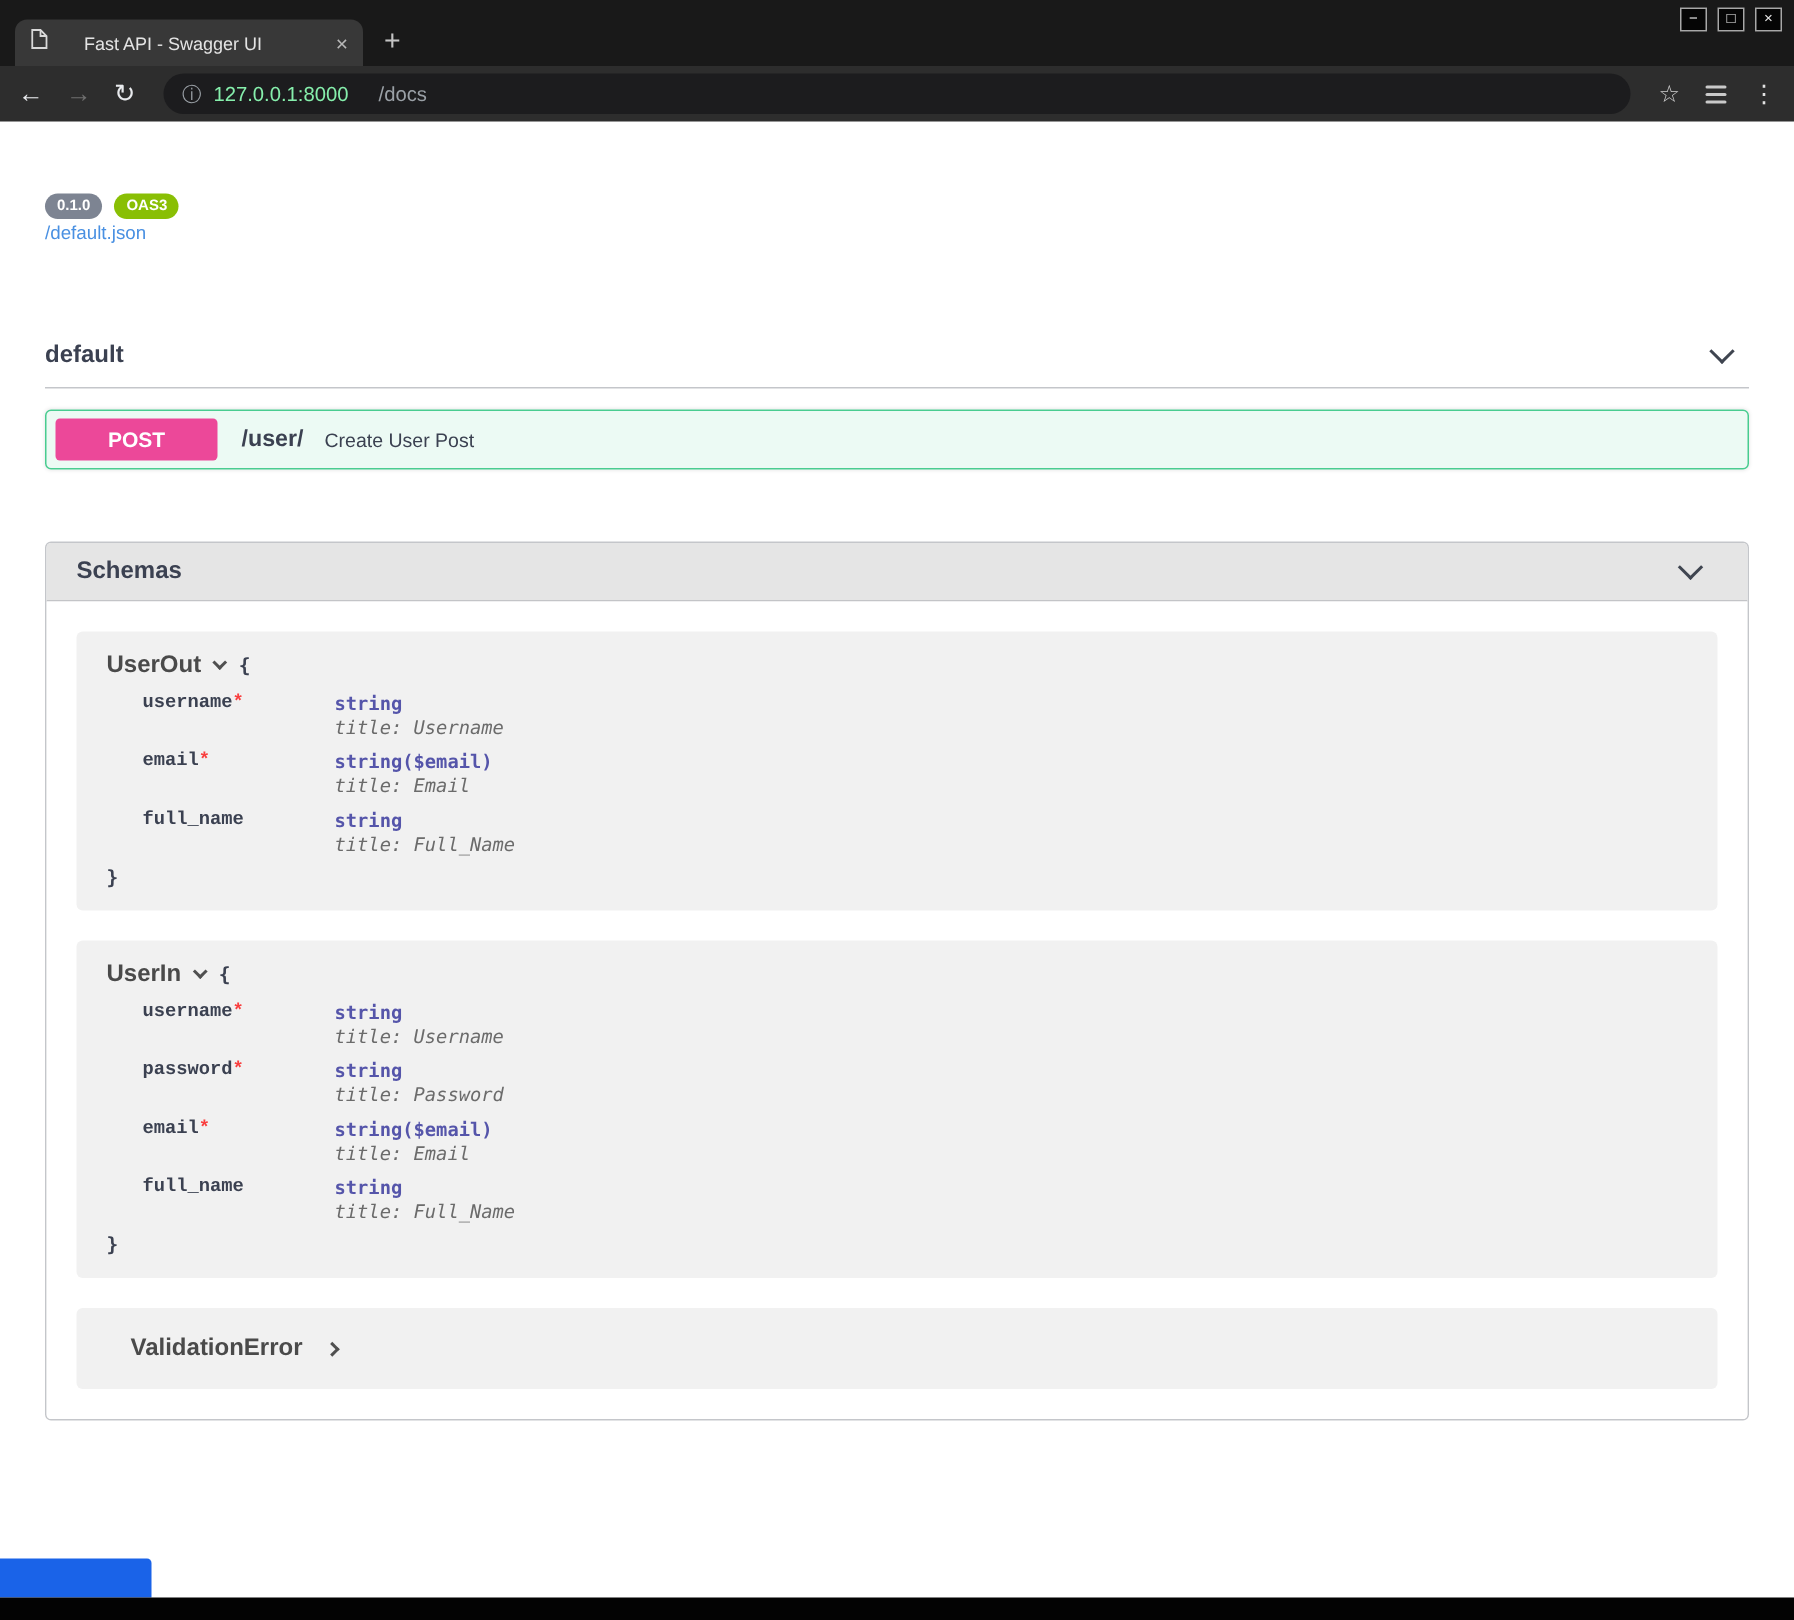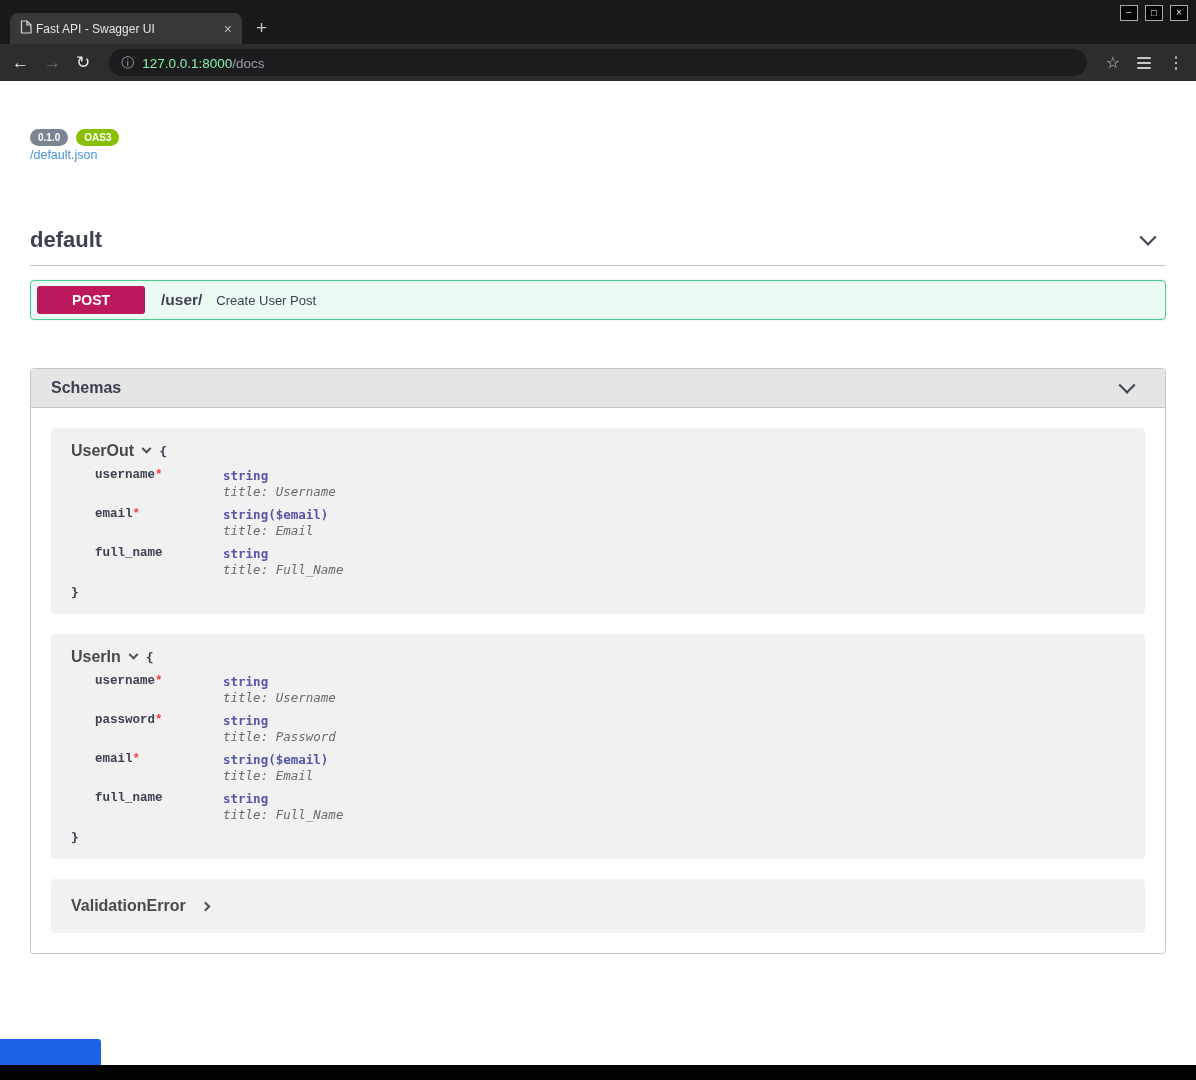--- a/index.html
+++ b/index.html
@@ -6,74 +6,74 @@
   html,body { margin:0; padding:0; }
   body {
     width:1196px; height:1080px; position:relative; overflow:hidden;
     background:#ffffff; font-family:"Liberation Sans", sans-serif;
   }
 
   
   .titlebar { height:44px; background:#191919; position:relative; display:flex; align-items:flex-end; }
   .tab {
     width:232px; height:31px; background:#383838; margin-left:10px;
-    border-radius:8px 8px 0 0; display:flex; align-items:center; padding:0 10px; gap:4px;
+    border-radius:8px 8px 0 0; display:flex; align-items:center; padding:0 10px; gap:24px;
     cursor:default;
   }
   .tab-title { color:#e4e4e4; font-size:12px; flex:1; white-space:nowrap; overflow:hidden; }
   .tab-close { color:#b8b8b8; font-size:14px; line-height:1; cursor:pointer; }
   .newtab { color:#c4c4c4; font-size:19px; margin:0 0 7px 14px; line-height:1; cursor:pointer; }
   .win-controls { position:absolute; top:5px; right:8px; display:flex; gap:7px; }
   .winbtn {
     width:18px; height:16px; border:1px solid #a8a8a8; background:#050505;
     color:#eaeaea; font-size:10px; line-height:14px; text-align:center; cursor:pointer;
   }
   .toolbar { height:37px; background:#2d2d2d; display:flex; align-items:center; padding:0 12px; gap:15px; }
   .nav-icon { color:#e8eaed; font-size:17px; line-height:1; cursor:pointer; }
   .nav-icon.disabled { color:#6f6f6f; }
   .urlbar {
     flex:1; height:27px; background:#1c1c1e; border-radius:14px;
     display:flex; align-items:center; padding:0 12px; gap:8px; margin:0 4px;
   }
   .url-info { color:#9aa0a6; font-size:13px; }
   .url-host { color:#86efac; font-size:13.5px; }
-  .url-path { color:#9aa0a6; font-size:13.5px; }
+  .url-path { color:#9aa0a6; font-size:13.5px;margin-left:20px; }
   .star-icon { color:#cfcfcf; font-size:16px; cursor:pointer; }
   .lines-icon { display:flex; flex-direction:column; gap:3px; cursor:pointer; padding:2px; }
   .lines-icon i { display:block; width:14px; height:2px; background:#c9c9c9; border-radius:1px; }
   .menu-dots { color:#e2e2e2; font-size:16px; cursor:pointer; }
 
   
   .page { padding:0 30px; color:#3b4151; }
   .info { margin-top:42px; }
   .api-title { font-size:36px; font-weight:bold; color:#3b4151; display:flex; align-items:flex-start; gap:6px; margin:0; }
   .badge { font-size:10px; font-weight:bold; color:#fff; padding:3px 8px; border-radius:10px; transform:translateY(6px); display:inline-block; }
   .badge-version { background:#7d8492; }
   .badge-oas { background:#89bf04; margin-left:2px; }
   .spec-link { display:inline-block; margin-top:8px; font-size:12.5px; color:#4990e2; text-decoration:none; cursor:pointer; }
 
   .tag-section {
     margin-top:64px; display:flex; justify-content:space-between; align-items:center;
     padding-bottom:12px; border-bottom:1px solid rgba(59,65,81,.3); cursor:pointer;
   }
-  .tag-title { font-size:22px; font-weight:bold; color:#3b4151; margin:0; }
+  .tag-title { font-size:16px; font-weight:bold; color:#3b4151; margin:0; }
 
   .chev { display:inline-block; border-right:2px solid #3f4550; border-bottom:2px solid #3f4550; }
   .chev-down { transform:rotate(45deg) translate(-2px,-2px); }
   .chev-right { transform:rotate(-45deg); }
   .chev-lg { width:12px; height:12px; margin-right:12px; }
   .chev-sm { width:7px; height:7px; border-color:#505050; }
 
   .opblock {
     margin-top:14px; border:1px solid #49cc90; background:rgba(73,204,144,.1);
     border-radius:4px; height:40px; display:flex; align-items:center; padding:0 6px; cursor:pointer;
     box-shadow:0 0 3px rgba(0,0,0,.12);
   }
   .opblock-method {
-    background:#be185d; color:#fff; font-weight:bold; font-size:14px;
+    background:#ec4899; color:#fff; font-weight:bold; font-size:14px;
     border-radius:3px; min-width:108px; text-align:center; padding:6px 16px;
   }
   .opblock-path { font-family:Liberation Sans, sans-serif; font-weight:bold; font-size:15.5px; color:#3b4151; margin-left:16px; }
   .opblock-summary { font-size:13px; color:#3b4151; margin-left:14px; }
 
   .models { margin-top:48px; border:1px solid rgba(59,65,81,.3); border-radius:4px; overflow:hidden; }
   .models-header {
     display:flex; justify-content:space-between; align-items:center;
     padding:10px 20px; background:#e5e5e5; border-bottom:1px solid rgba(59,65,81,.2); cursor:pointer;
   }
@@ -91,21 +91,21 @@
   .props { margin:8px 0 0 0; }
   .prop-row { display:flex; margin-bottom:8px; }
   .prop-name {
     width:152px; padding-left:24px; font-family:Liberation Mono, monospace;
     font-size:12.5px; font-weight:bold; color:#3b4151;
   }
   .star { color:#f93e3e; }
   .prop-type { font-family:"DejaVu Sans Mono", monospace; font-size:12.5px; font-weight:bold; color:#5555aa; }
   .prop-title { font-family:"DejaVu Sans Mono", monospace; font-size:12.5px; font-style:italic; color:#6b6b6b; margin-top:1px; }
 
-  .model-box.collapsed { padding:18px 20px; }
+  .model-box.collapsed { padding:18px 36px; }
   .model-box.collapsed .chev-sm { margin-left:16px; }
 
   
   .status-bubble { position:absolute; left:0; bottom:15px; width:101px; height:26px; background:#1a63e8; border-top-right-radius:3px; }
   .bottom-strip { position:absolute; left:0; right:0; bottom:0; height:15px; background:#030303; }
 </style>
 </head>
 <body>
 
 <div class="titlebar">

